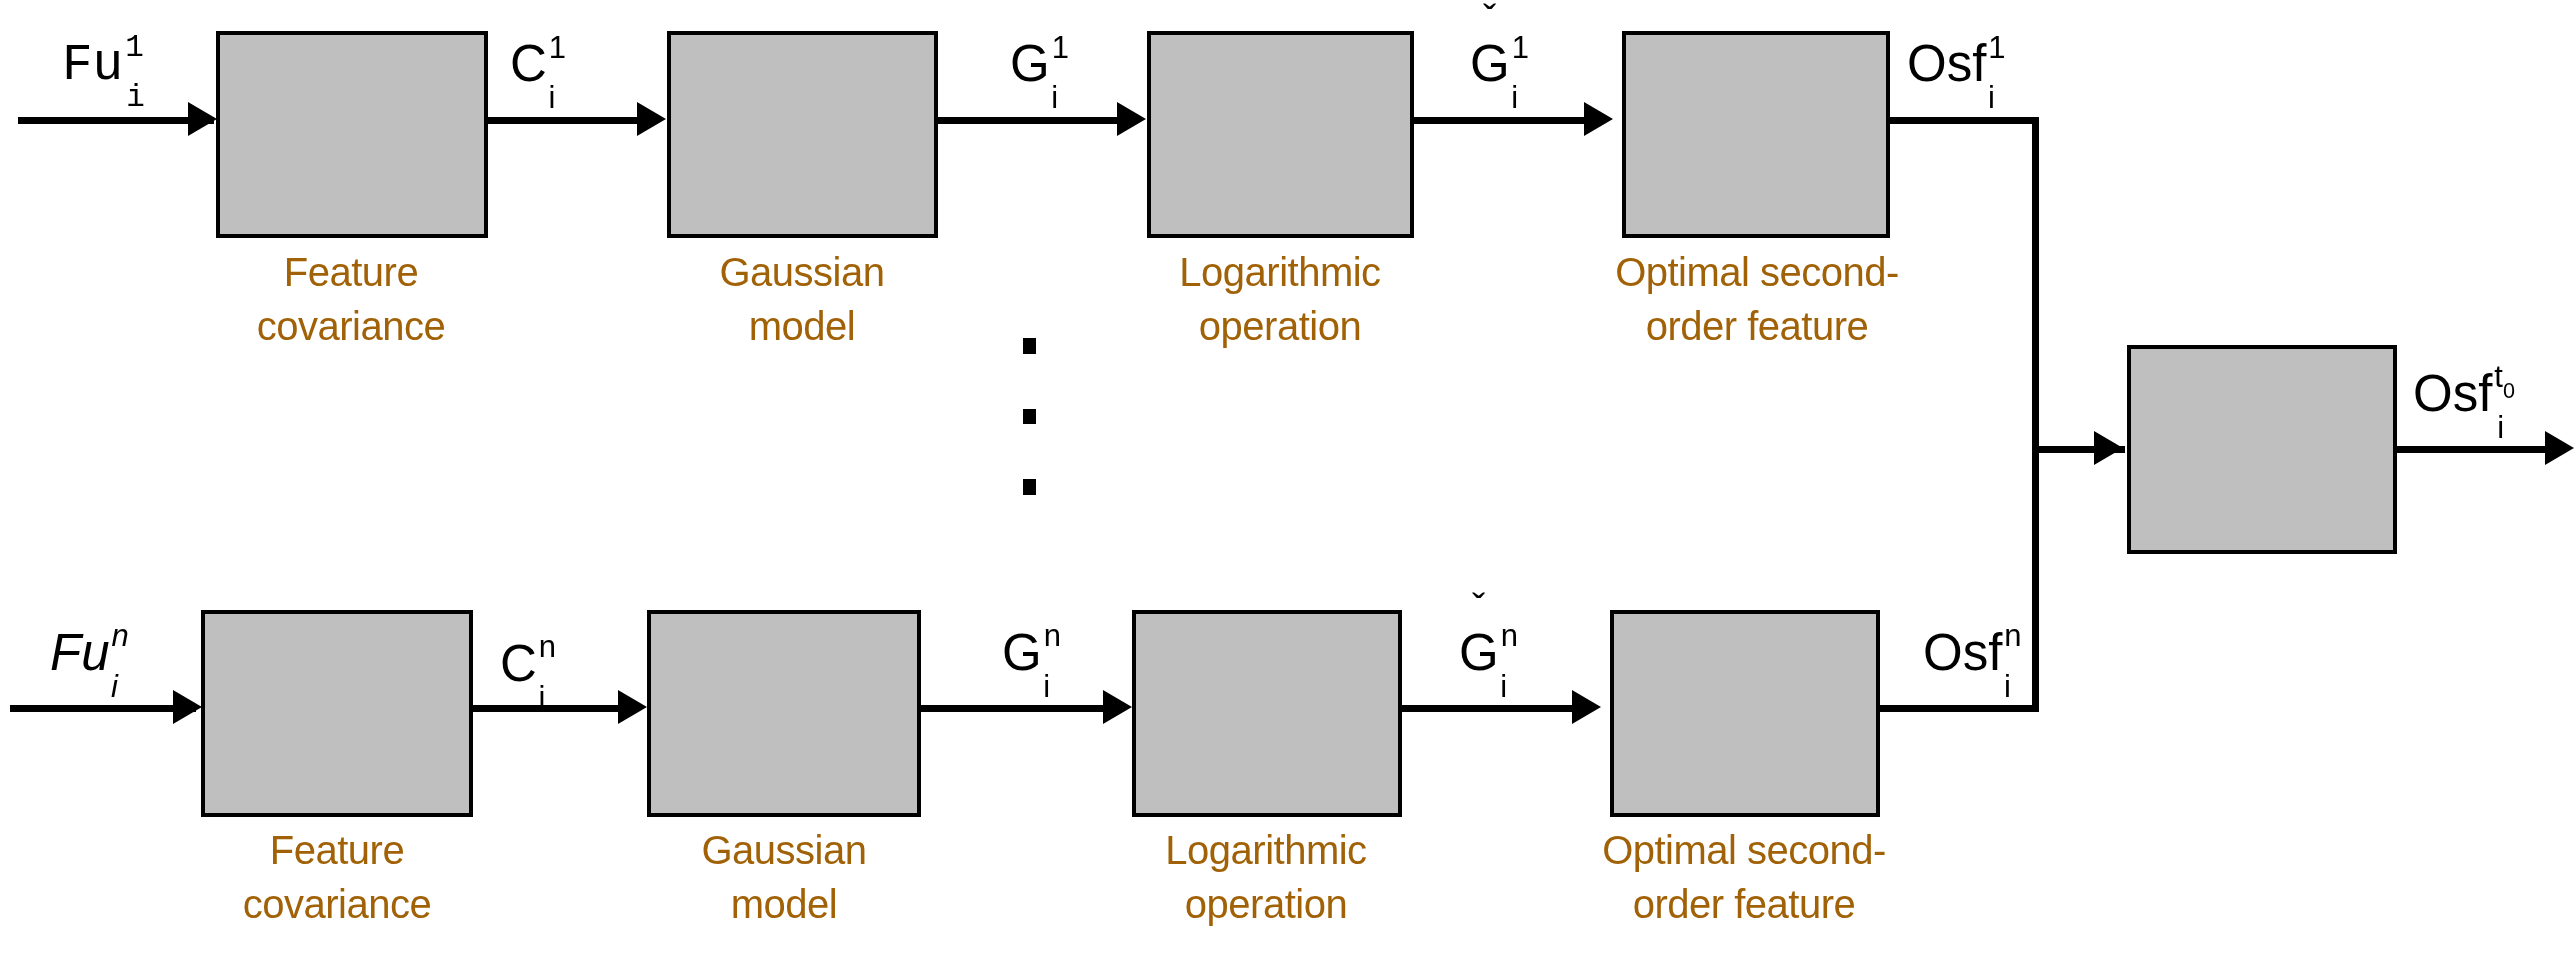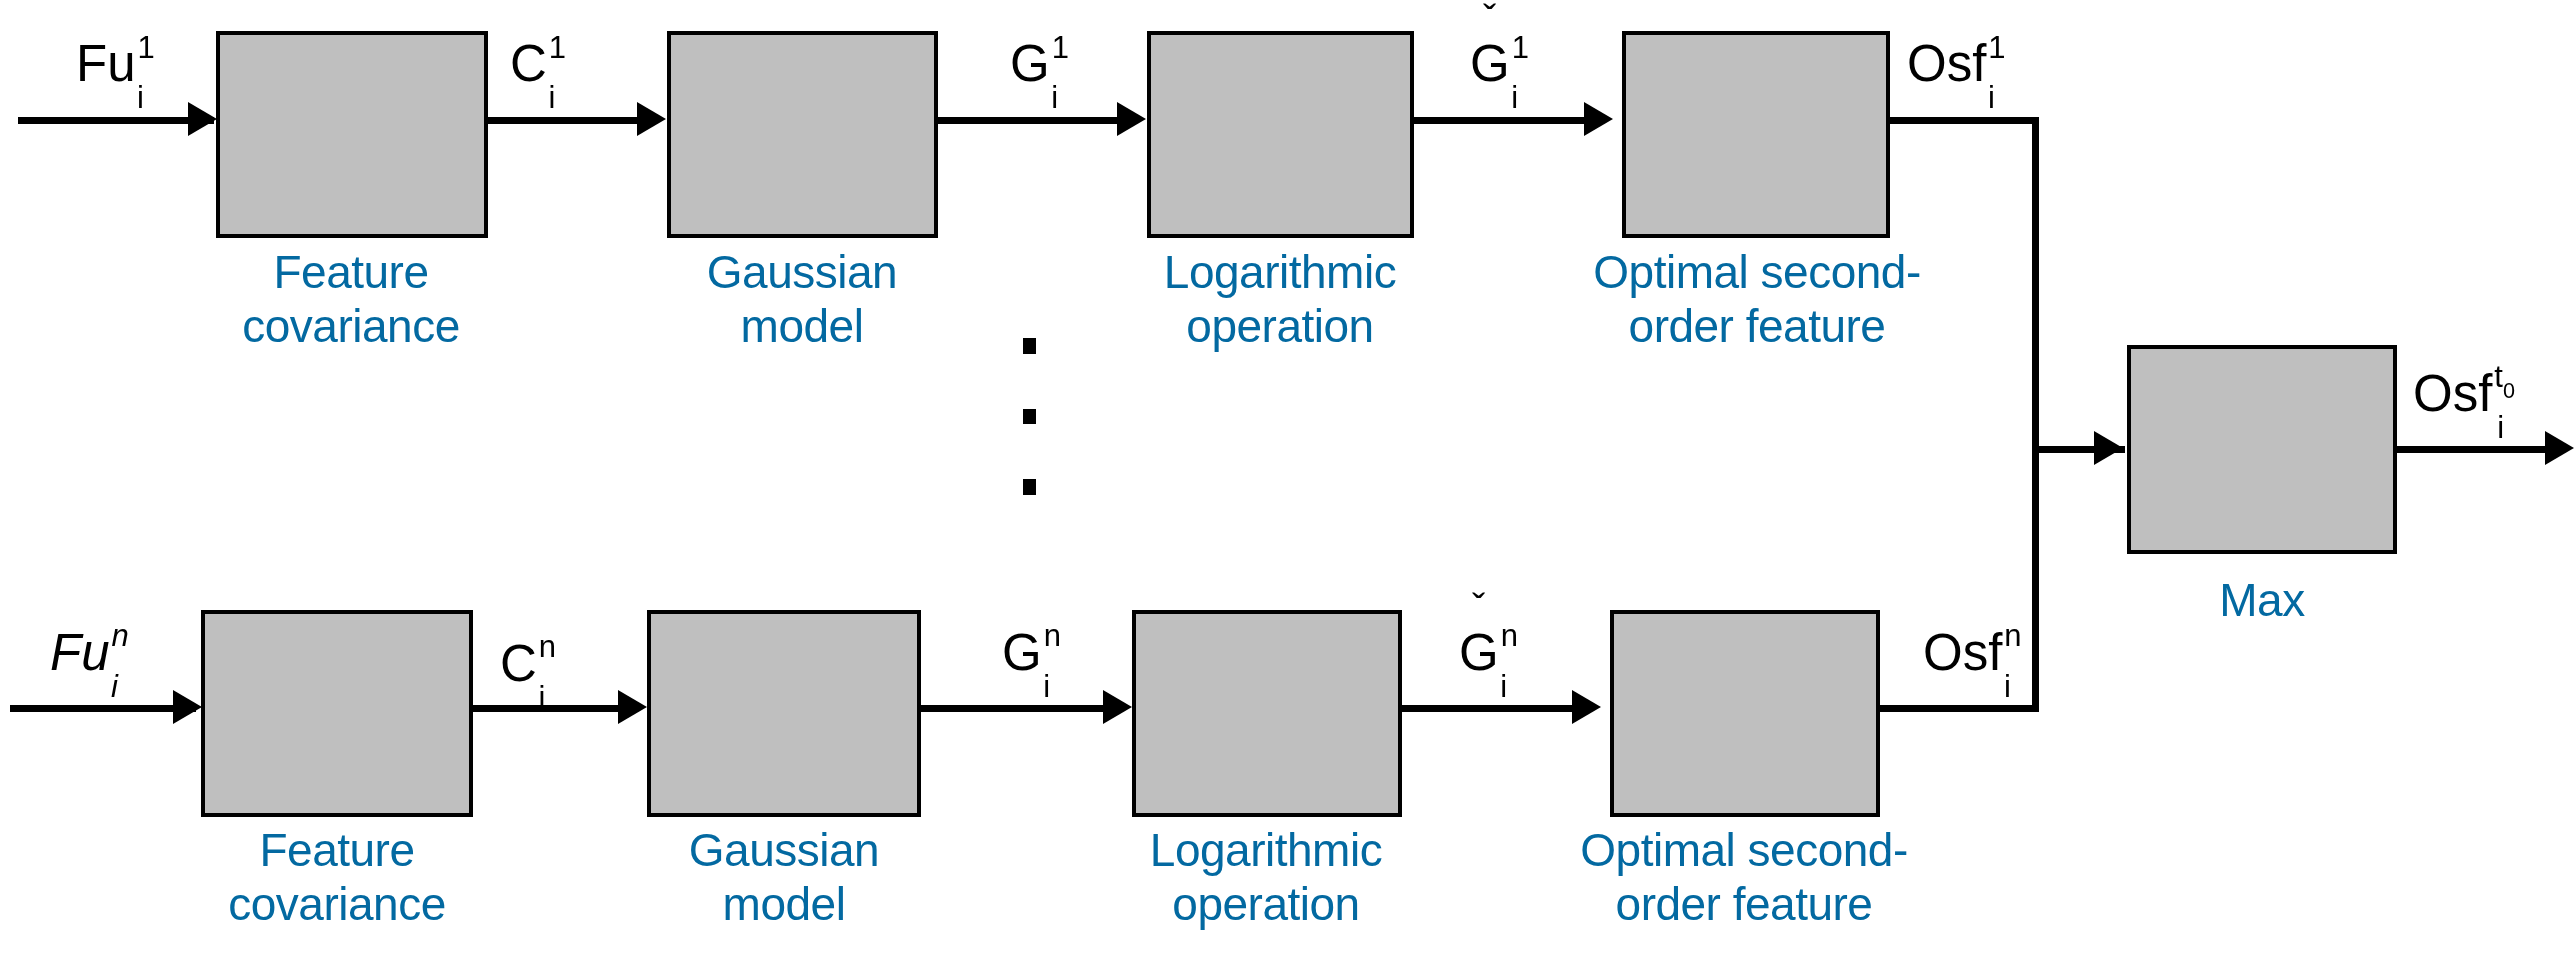--- a/index.html
+++ b/index.html
@@ -13,23 +13,23 @@
   }
   .box{
     position:absolute;
     background:#bfbfbf;
     border:4.9px solid #000000;
     box-sizing:border-box;
   }
   .boxlabel{
     position:absolute;
     text-align:center;
-    font-size:46px;
+    font-size:40px;
     line-height:54px;
-    color:#0369a1;
+    color:#a16207;
     white-space:pre-line;
     letter-spacing:-0.5px;
   }
   
   .hline{
     position:absolute;
     height:6.9px;
     background:#000000;
   }
   .vline{
@@ -98,21 +98,21 @@
   .vdots span:last-child{margin-bottom:0;}
 </style>
 </head>
 <body>
 
 <div id="root">
 
   <div class="hline" style="left:17.6px;top:117px;width:196px;"></div>
   <div class="arrowhead" style="left:188px;top:102px;"></div>
 
-  <div class="siglabel" style="left:76px;top:27.4px;">
+  <div class="siglabel" style="left:62px;top:27.4px;font-family:Liberation Mono, monospace;">
     <span class="base">Fu</span><span class="sup">1</span><span class="sub">i</span>
   </div>
 
   <div class="box" style="left:216px;top:31px;width:272px;height:207px;"></div>
   <div class="boxlabel" style="left:165px;top:245px;width:372px;">Feature
 covariance</div>
 
   <div class="hline" style="left:487px;top:117px;width:152px;"></div>
   <div class="arrowhead" style="left:637px;top:102px;"></div>
   <div class="siglabel" style="left:510px;top:27.4px;">
@@ -197,21 +197,20 @@
   <div class="hline" style="left:1880px;top:705px;width:159px;"></div>
   <div class="siglabel" style="left:1895px;top:616px;margin-left:28px;">
     <span class="base">Osf</span><span class="sup">n</span><span class="sub">i</span>
   </div>
 
   <div class="vline" style="left:2032px;top:117px;height:595px;"></div>
   <div class="hline" style="left:2032px;top:446px;width:93px;"></div>
   <div class="arrowhead" style="left:2094px;top:431px;"></div>
 
   <div class="box" style="left:2127px;top:345px;width:270px;height:209px;"></div>
-  <div class="boxlabel" style="left:2127px;top:573px;width:270px;">Max</div>
 
   <div class="hline" style="left:2397px;top:446px;width:167px;"></div>
   <div class="arrowhead" style="left:2545px;top:431px;"></div>
 
   <div class="siglabel" style="left:2413px;top:357px;">
     <span class="base">Osf</span><span class="sup"><span>t</span><span class="tsub">0</span></span><span class="sub">i</span>
   </div>
 
 </div>
 

